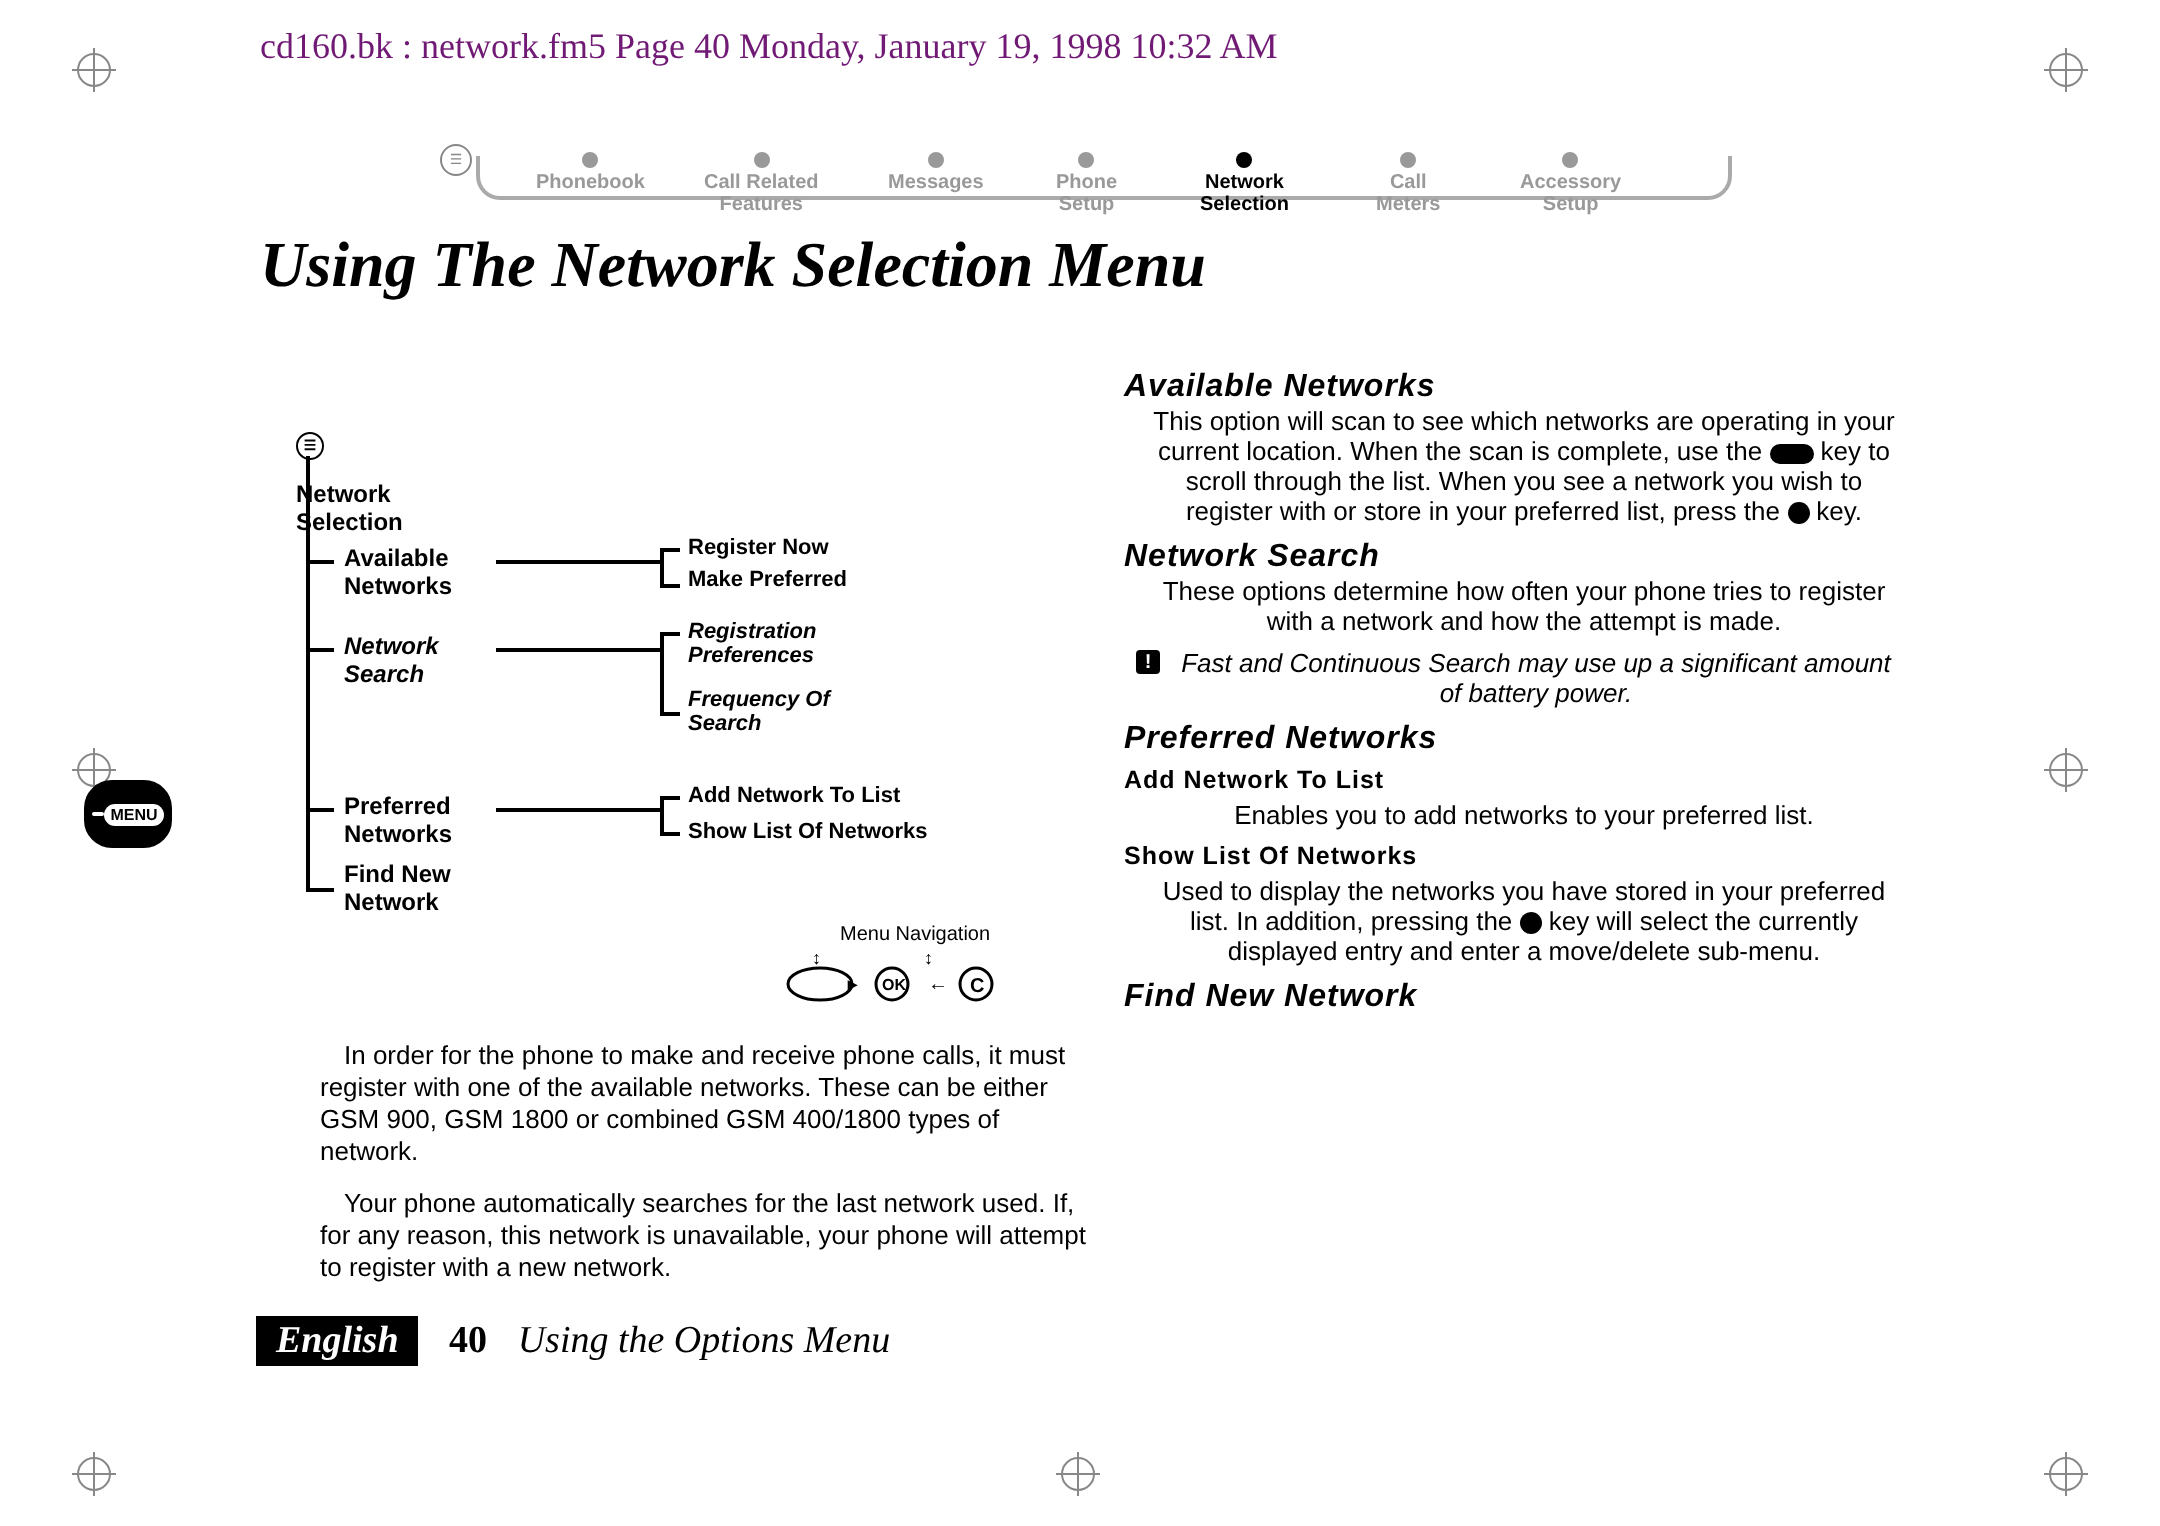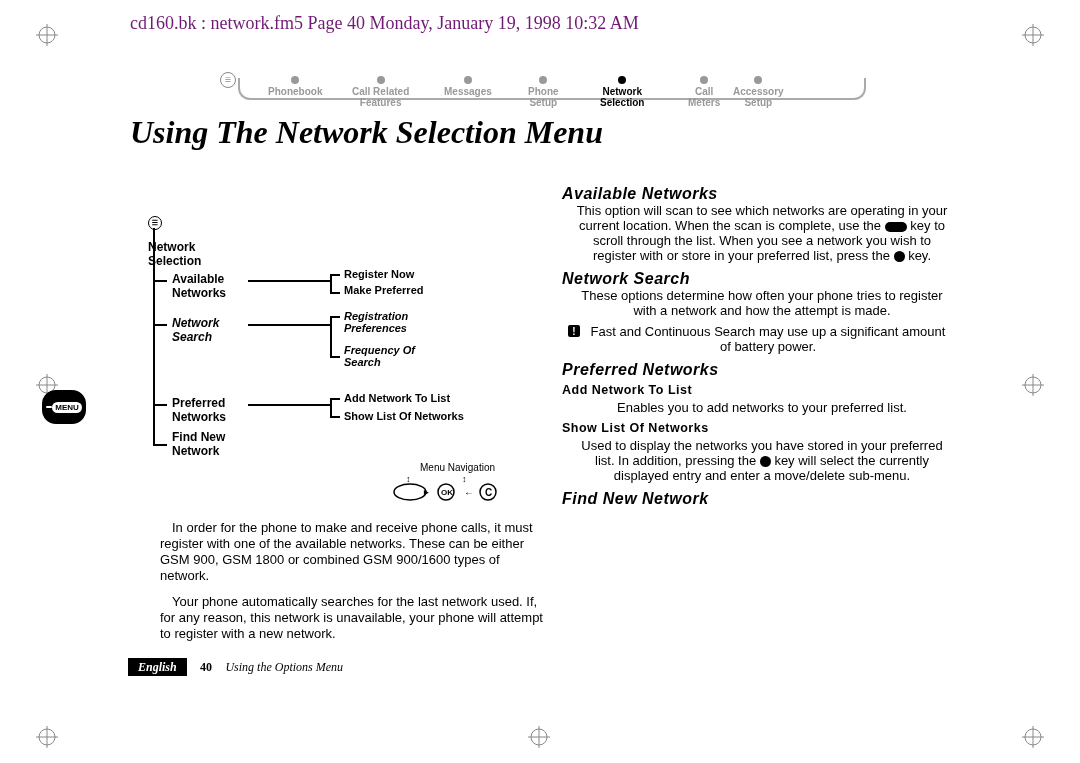--- a/index.html
+++ b/index.html
@@ -143,20 +143,21 @@
     letter-spacing: 0.5px;
   }
   .sub-h {
     font-weight: bold;
     font-size: 12.5px;
     margin: 6px 0 2px 0;
     letter-spacing: 0.5px;
   }
   .right-col p { margin: 0 0 6px 0; padding-left: 12px; text-align: center; }
   .note {
+    font-style: italic;
     padding-left: 24px !important;
     position: relative;
   }
   .note::before {
     content: "!";
     position: absolute;
     left: 6px; top: 1px;
     width: 12px; height: 12px;
     background: #000; color: #fff;
     font-style: normal; font-weight: bold;
@@ -169,21 +170,21 @@
     border-radius:6px; vertical-align:middle;
   }
   .key-dot {
     display:inline-block; width:11px; height:11px; background:#000;
     border-radius:50%; vertical-align:middle;
   }
   .footer {
     position: absolute;
     left: 128px;
     top: 660px;
-    font-size: 12px;
+    font-size: 19px;
   }
   .footer .lang {
     background: #000; color: #fff; font-weight: bold;
     font-style: italic; padding: 2px 10px;
     font-family: "Times New Roman", serif;
   }
   .footer .pg {
     font-weight: bold; margin: 0 10px;
     font-family: "Times New Roman", serif;
   }
@@ -236,21 +237,21 @@
 <div class="nav-bar">
   <div class="nav-rounded"></div>
   <div class="nav-rounded-right"></div>
   <div style="position:absolute;left:0;top:2px;width:14px;height:14px;border:1.5px solid #888;border-radius:50%;display:flex;align-items:center;justify-content:center;font-size:7px;color:#888;">☰</div>
   <div class="nav-item" style="left:48px"><div class="nav-dot"></div><span>Phonebook</span><br><span></span></div>
   <div class="nav-item" style="left:132px"><div class="nav-dot"></div><span>Call Related</span><br><span>Features</span></div>
   <div class="nav-item" style="left:224px"><div class="nav-dot"></div><span>Messages</span><br><span></span></div>
   <div class="nav-item" style="left:308px"><div class="nav-dot"></div><span>Phone</span><br><span>Setup</span></div>
   <div class="nav-item active" style="left:380px"><div class="nav-dot"></div><span>Network</span><br><span>Selection</span></div>
   <div class="nav-item" style="left:468px"><div class="nav-dot"></div><span>Call</span><br><span>Meters</span></div>
-  <div class="nav-item" style="left:513px"><div class="nav-dot"></div><span>Accessory</span><br><span>Setup</span></div>
+  <div class="nav-item" style="left:540px"><div class="nav-dot"></div><span>Accessory</span><br><span>Setup</span></div>
 </div>
 
 <div class="title">Using The Network Selection Menu</div>
 
 <div class="menu-tab">
     <span></span>
     <span>MENU</span>
   </div>
 
 <div class="menu-tree">
@@ -298,21 +299,21 @@
       <text x="49" y="19" font-size="8">OK</text>
       <text x="70" y="6" font-size="9">↕</text>
       <text x="72" y="19" font-size="10">←</text>
       <circle cx="96" cy="16" r="8" fill="none" stroke="#000" stroke-width="1.5"></circle>
       <text x="93" y="20" font-size="10">C</text>
     </svg>
   </div>
 </div>
 
 <div class="left-para">
-  <p>In order for the phone to make and receive phone calls, it must register with one of the available networks. These can be either GSM 900, GSM 1800 or combined GSM 900/1600 types of network.</p>
+  <p>In order for the phone to make and receive phone calls, it must register with one of the available networks. These can be either GSM 900, GSM 1800 or combined GSM 400/1800 types of network.</p>
   <p>Your phone automatically searches for the last network used. If, for any reason, this network is unavailable, your phone will attempt to register with a new network.</p>
 </div>
 
 <div class="right-col">
   <div class="sec-h">Available Networks</div>
   <p><span>This option will scan to see which networks are operating in your current location. When the scan is complete, use the </span><span class="key-oval"></span><span> key to scroll through the list. When you see a network you wish to register with or store in your preferred list, press the </span><span class="key-dot"></span><span> key.</span></p>
 
   <div class="sec-h">Network Search</div>
   <p>These options determine how often your phone tries to register with a network and how the attempt is made.</p>
   <p class="note">Fast and Continuous Search may use up a significant amount of battery power.</p>

